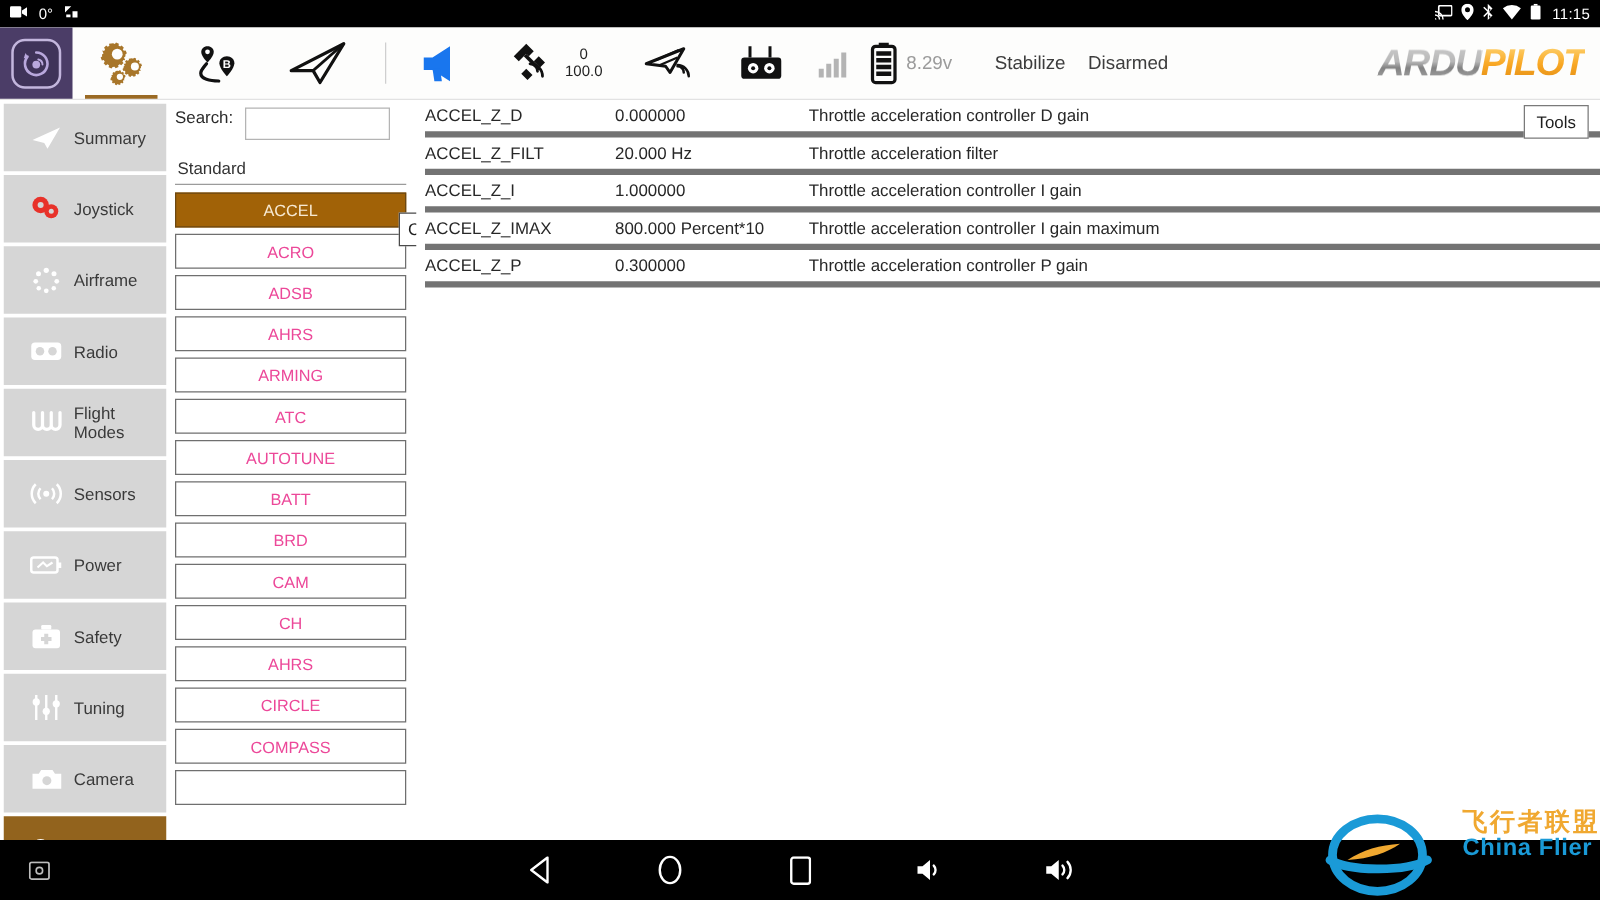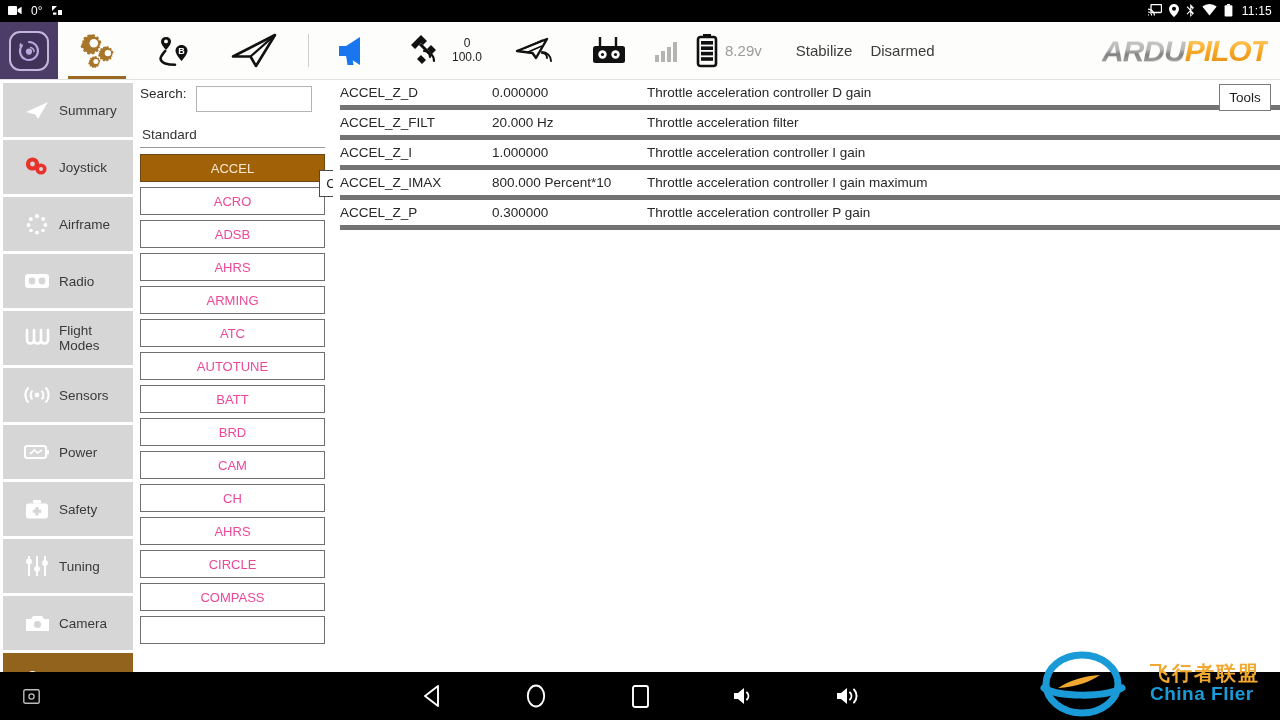--- a/index.html
+++ b/index.html
@@ -118,22 +118,22 @@
   .pdesc { flex: 1; }
   #tools-btn {
     position: absolute; right: 9px; top: 4px;
     width: 52px; height: 27px; border: 1px solid #7a7a7a; background: #fff;
     font-size: 13.5px; color: #1d1d1d; cursor: pointer;
     font-family: "Liberation Sans", sans-serif;
   }
 
   
   #watermark {
-    position: absolute; right: 20px; bottom: 2px;
-    display: flex; align-items: center; gap: 24px; z-index: 30;
+    position: absolute; right: 0; bottom: 2px;
+    display: flex; align-items: flex-start; gap: 24px; z-index: 30;
   }
   .wm-text { display: flex; flex-direction: column; line-height: 1.05; }
   .wm-cn { font-size: 20px; font-weight: bold; color: #f0a830; letter-spacing: 2px; }
   .wm-en { font-size: 19px; font-weight: bold; color: #1a9ad7; letter-spacing: .5px; }
 
   
   #nav-bar {
     position: absolute; left: 0; bottom: 0; width: 1280px; height: 48px;
     background: #000; display: flex; align-items: center;
   }

